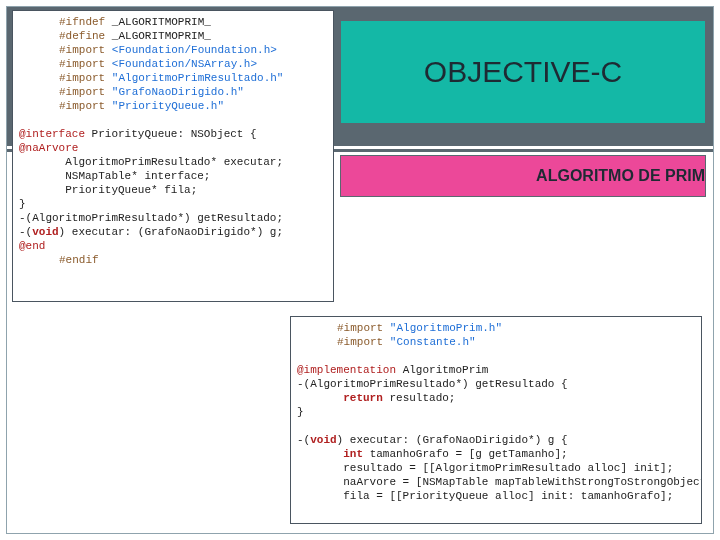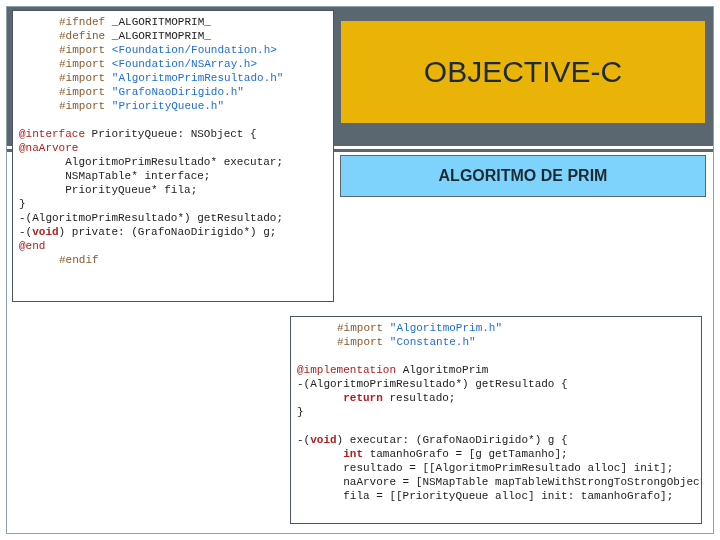--- a/index.html
+++ b/index.html
@@ -18,31 +18,31 @@
     position: absolute; left: 6px; right: 6px; top: 6px; height: 140px;
     background: #5a6770;
   }
   .top-band::after {
     content: ""; position: absolute; left: 0; right: 0; bottom: -6px; height: 3px;
     background: #5a6770;
   }
   .title-box {
     position: absolute;
     left: 340px; top: 20px; width: 366px; height: 104px;
-    background: #eab308; border: 1px solid #5a6770;
+    background: #14b8a6; border: 1px solid #5a6770;
     display: flex; align-items: center; justify-content: center;
   }
   .title-text {
     font-size: 30px; font-weight: 400; color: #1e2a33; letter-spacing: 0px;
   }
   .subtitle-box {
     position: absolute;
     left: 340px; top: 155px; width: 366px; height: 42px;
-    background: #7dd3fc; border: 1px solid #5a6770;
-    display: flex; align-items: center; justify-content: center;
+    background: #ec4899; border: 1px solid #5a6770;
+    display: flex; align-items: center; justify-content: flex-end;
   }
   .subtitle-text {
     font-size: 16px; font-weight: 700; color: #1e2a33;
   }
 
   .code-box {
     position: absolute; background: #fff; border: 1px solid #4a5560;
     padding: 4px 6px;
     font-family: Consolas, "Courier New", monospace;
     font-size: 11px; line-height: 14px; color: #222;
@@ -80,21 +80,21 @@
 <span class="kw-pre">#import</span> <span class="lit-str">"GrafoNaoDirigido.h"</span>
 <span class="kw-pre">#import</span> <span class="lit-str">"PriorityQueue.h"</span>
 
 <span class="kw-red">@interface</span><span> PriorityQueue: NSObject {</span>
 <span class="kw-red">@naArvore</span>
 <span>       AlgoritmoPrimResultado* executar;</span>
 <span>       NSMapTable* interface;</span>
 <span>       PriorityQueue* fila;</span>
 <span>}</span>
 <span>-(AlgoritmoPrimResultado*) getResultado;</span>
-<span>-(</span><span class="kw-type">void</span><span>) private: (GrafoNaoDirigido*) g;</span>
+<span>-(</span><span class="kw-type">void</span><span>) executar: (GrafoNaoDirigido*) g;</span>
 <span class="kw-red">@end</span>
 <span class="kw-pre">#endif</span></div>
 
 <div class="code-box b2"><span class="kw-pre">#import</span> <span class="lit-str">"AlgoritmoPrim.h"</span>
 <span class="kw-pre">#import</span> <span class="lit-str">"Constante.h"</span>
 
 <span class="kw-red">@implementation</span><span> AlgoritmoPrim</span>
 <span>-(AlgoritmoPrimResultado*) getResultado {</span>
 <span>       </span><span class="kw-ret">return</span><span> resultado;</span>
 <span>}</span>

